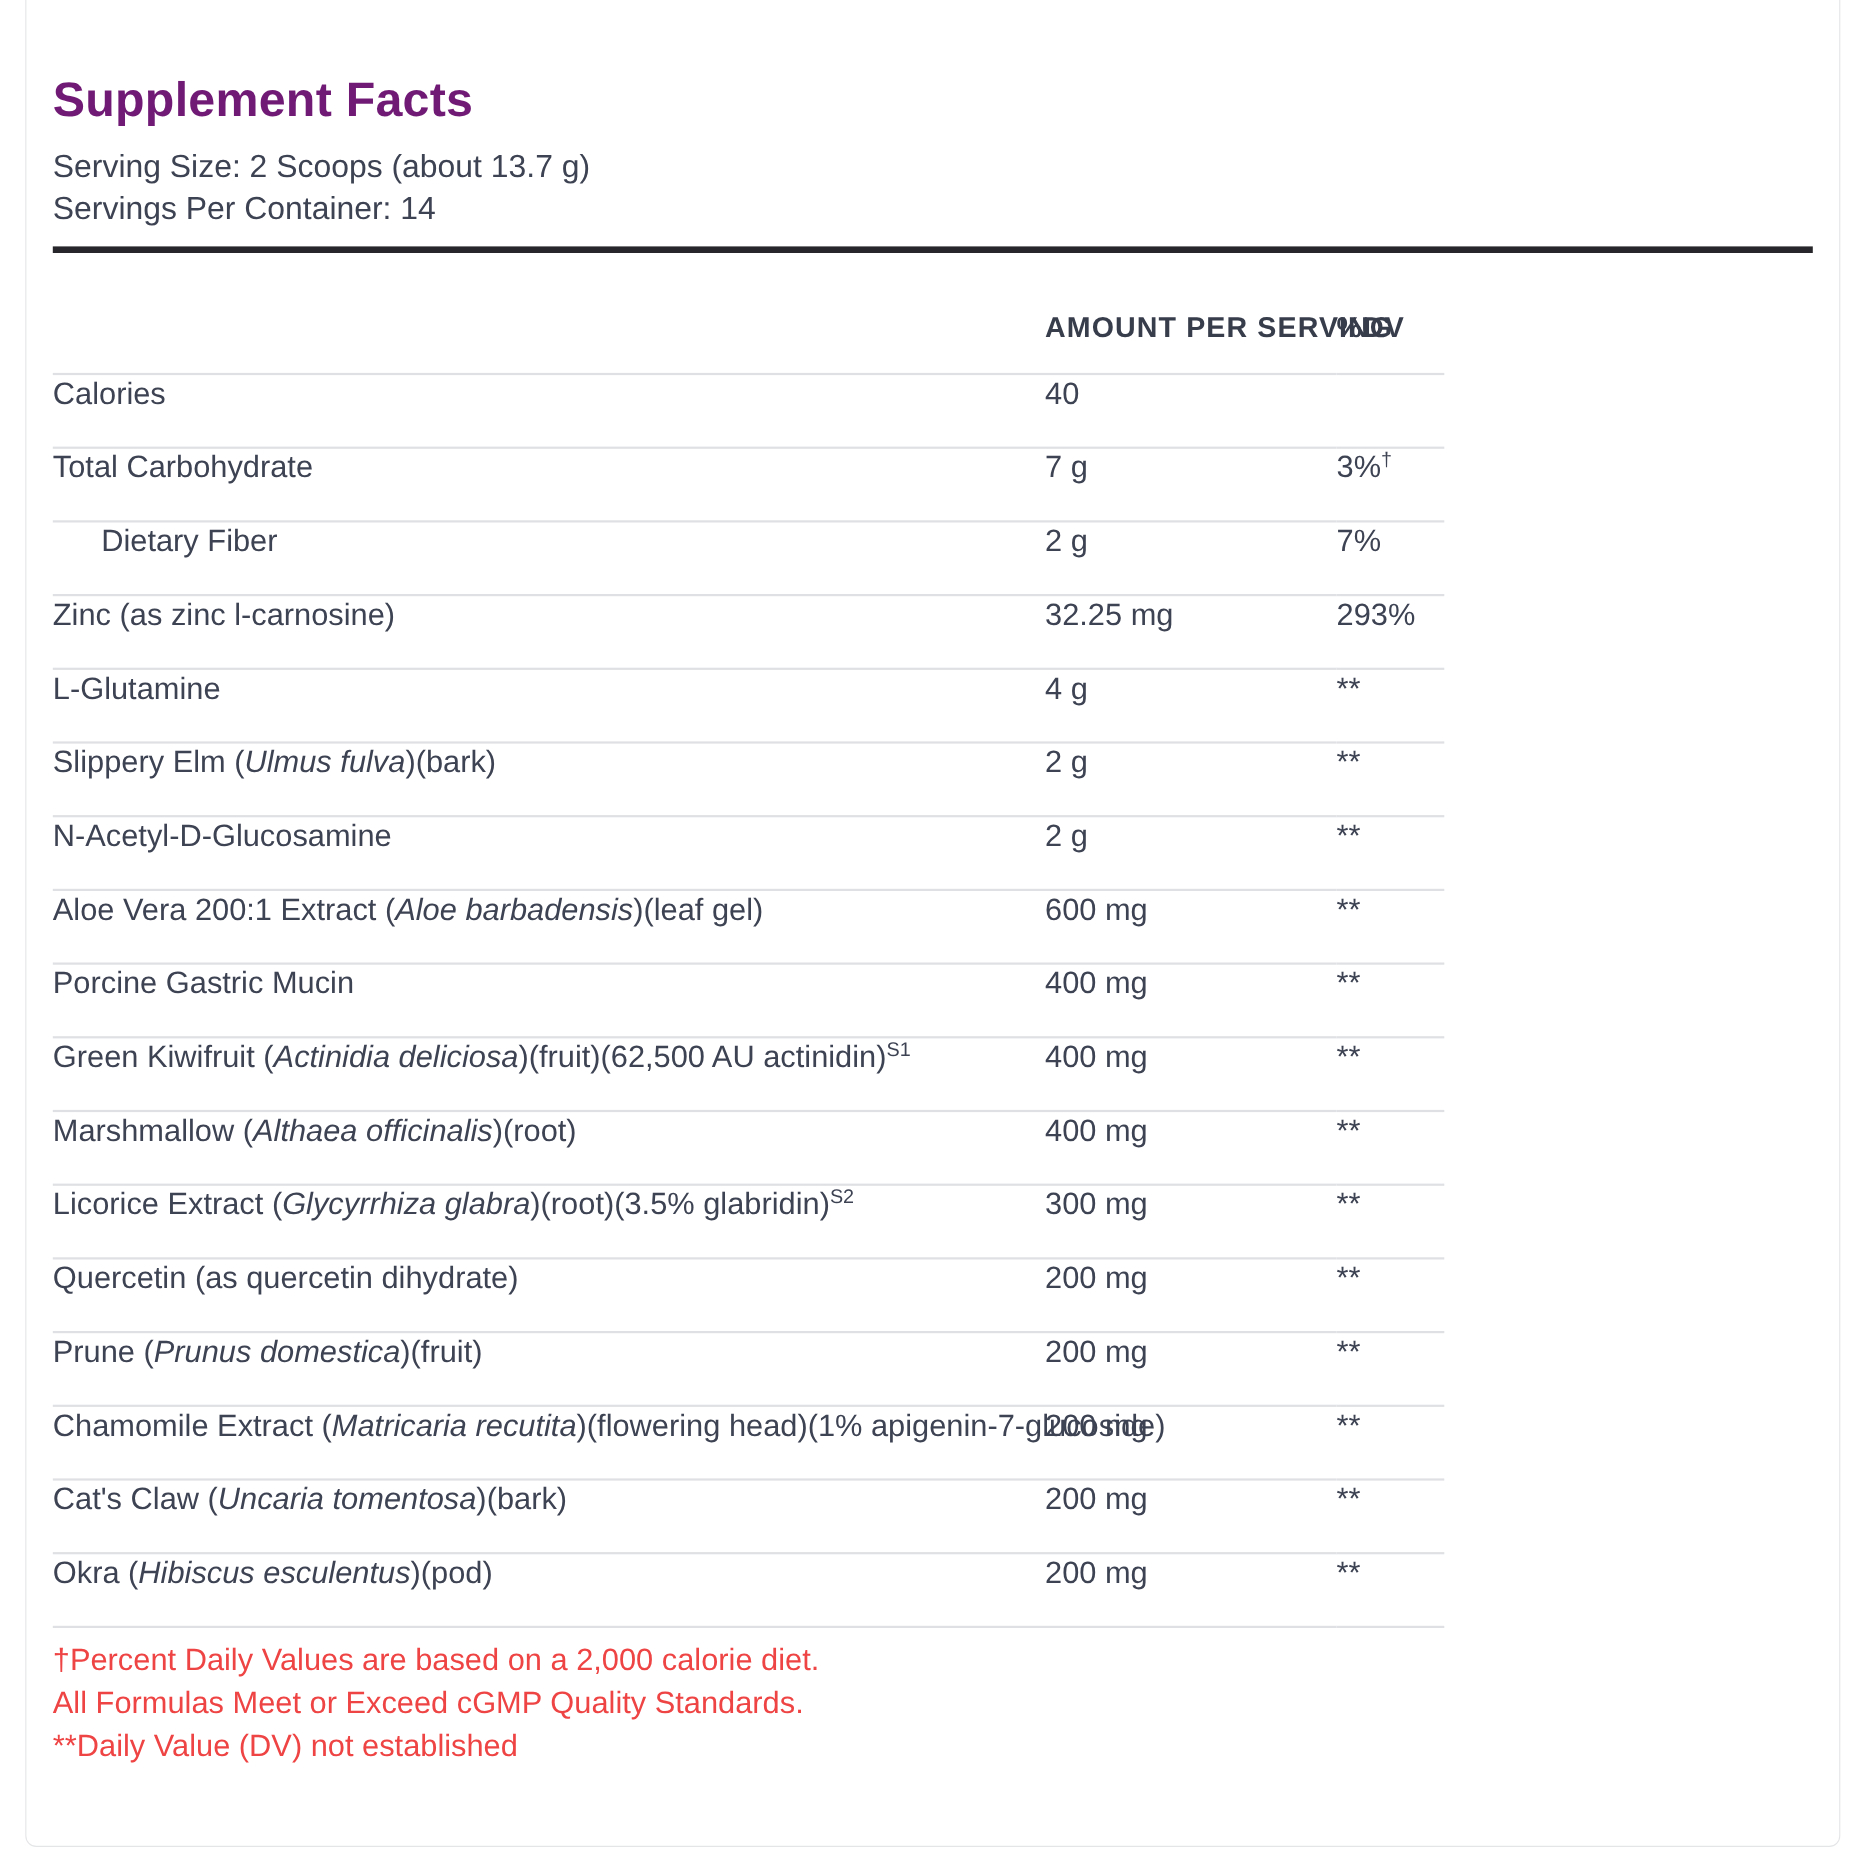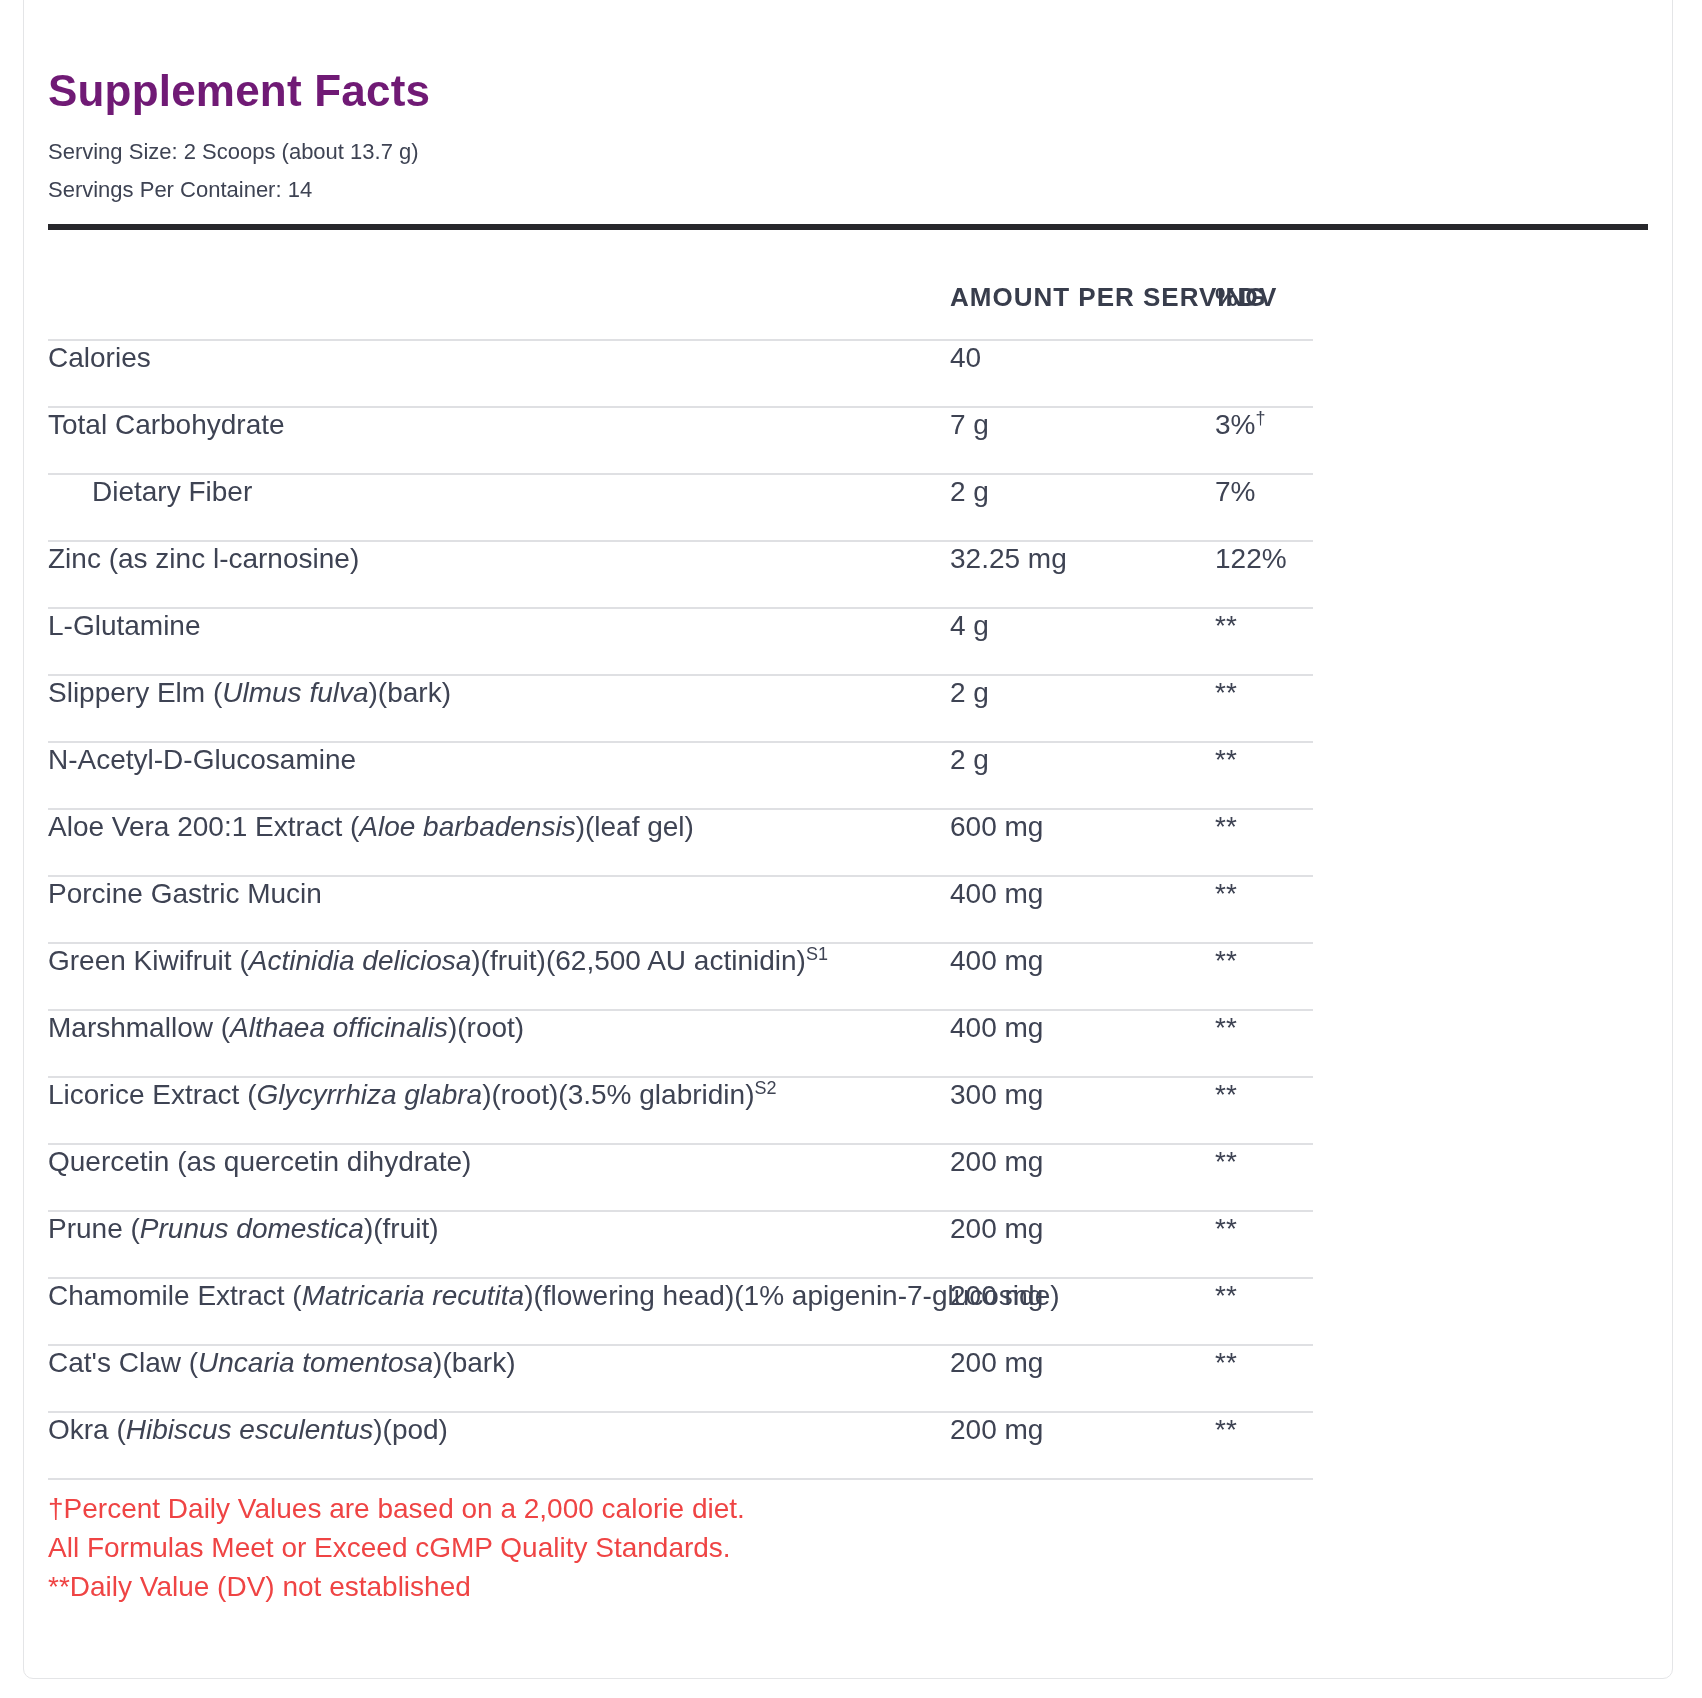--- a/index.html
+++ b/index.html
@@ -29,21 +29,21 @@
   .title {
     margin: 93px 0 16px 0;
     font-size: 44px;
     line-height: 53px;
     font-weight: 600;
     color: #701a75;
     letter-spacing: 0.2px;
   }
   .serving-block {
     margin-top: 14px;
-    font-size: 22px;
+    font-size: 29px;
     line-height: 38px;
     font-weight: 400;
     color: #3e4353;
   }
   .thick-rule {
     margin-top: 15px;
     height: 6px;
     background: #27272b;
     border: none;
     width: 100%;
@@ -143,21 +143,21 @@
             <td class="cell-dv"><span>3%</span><span class="sup">†</span></td>
           </tr>
           <tr>
             <td class="cell-label indent"><span>Dietary Fiber</span></td>
             <td class="cell-amount">2 g</td>
             <td class="cell-dv"><span>7%</span></td>
           </tr>
           <tr>
             <td class="cell-label"><span>Zinc (as zinc l-carnosine)</span></td>
             <td class="cell-amount">32.25 mg</td>
-            <td class="cell-dv"><span>122%</span></td>
+            <td class="cell-dv"><span>293%</span></td>
           </tr>
           <tr>
             <td class="cell-label"><span>L-Glutamine</span></td>
             <td class="cell-amount">4 g</td>
             <td class="cell-dv"><span>**</span></td>
           </tr>
           <tr>
             <td class="cell-label"><span>Slippery Elm (</span><span class="it">Ulmus fulva</span><span>)(bark)</span></td>
             <td class="cell-amount">2 g</td>
             <td class="cell-dv"><span>**</span></td>

